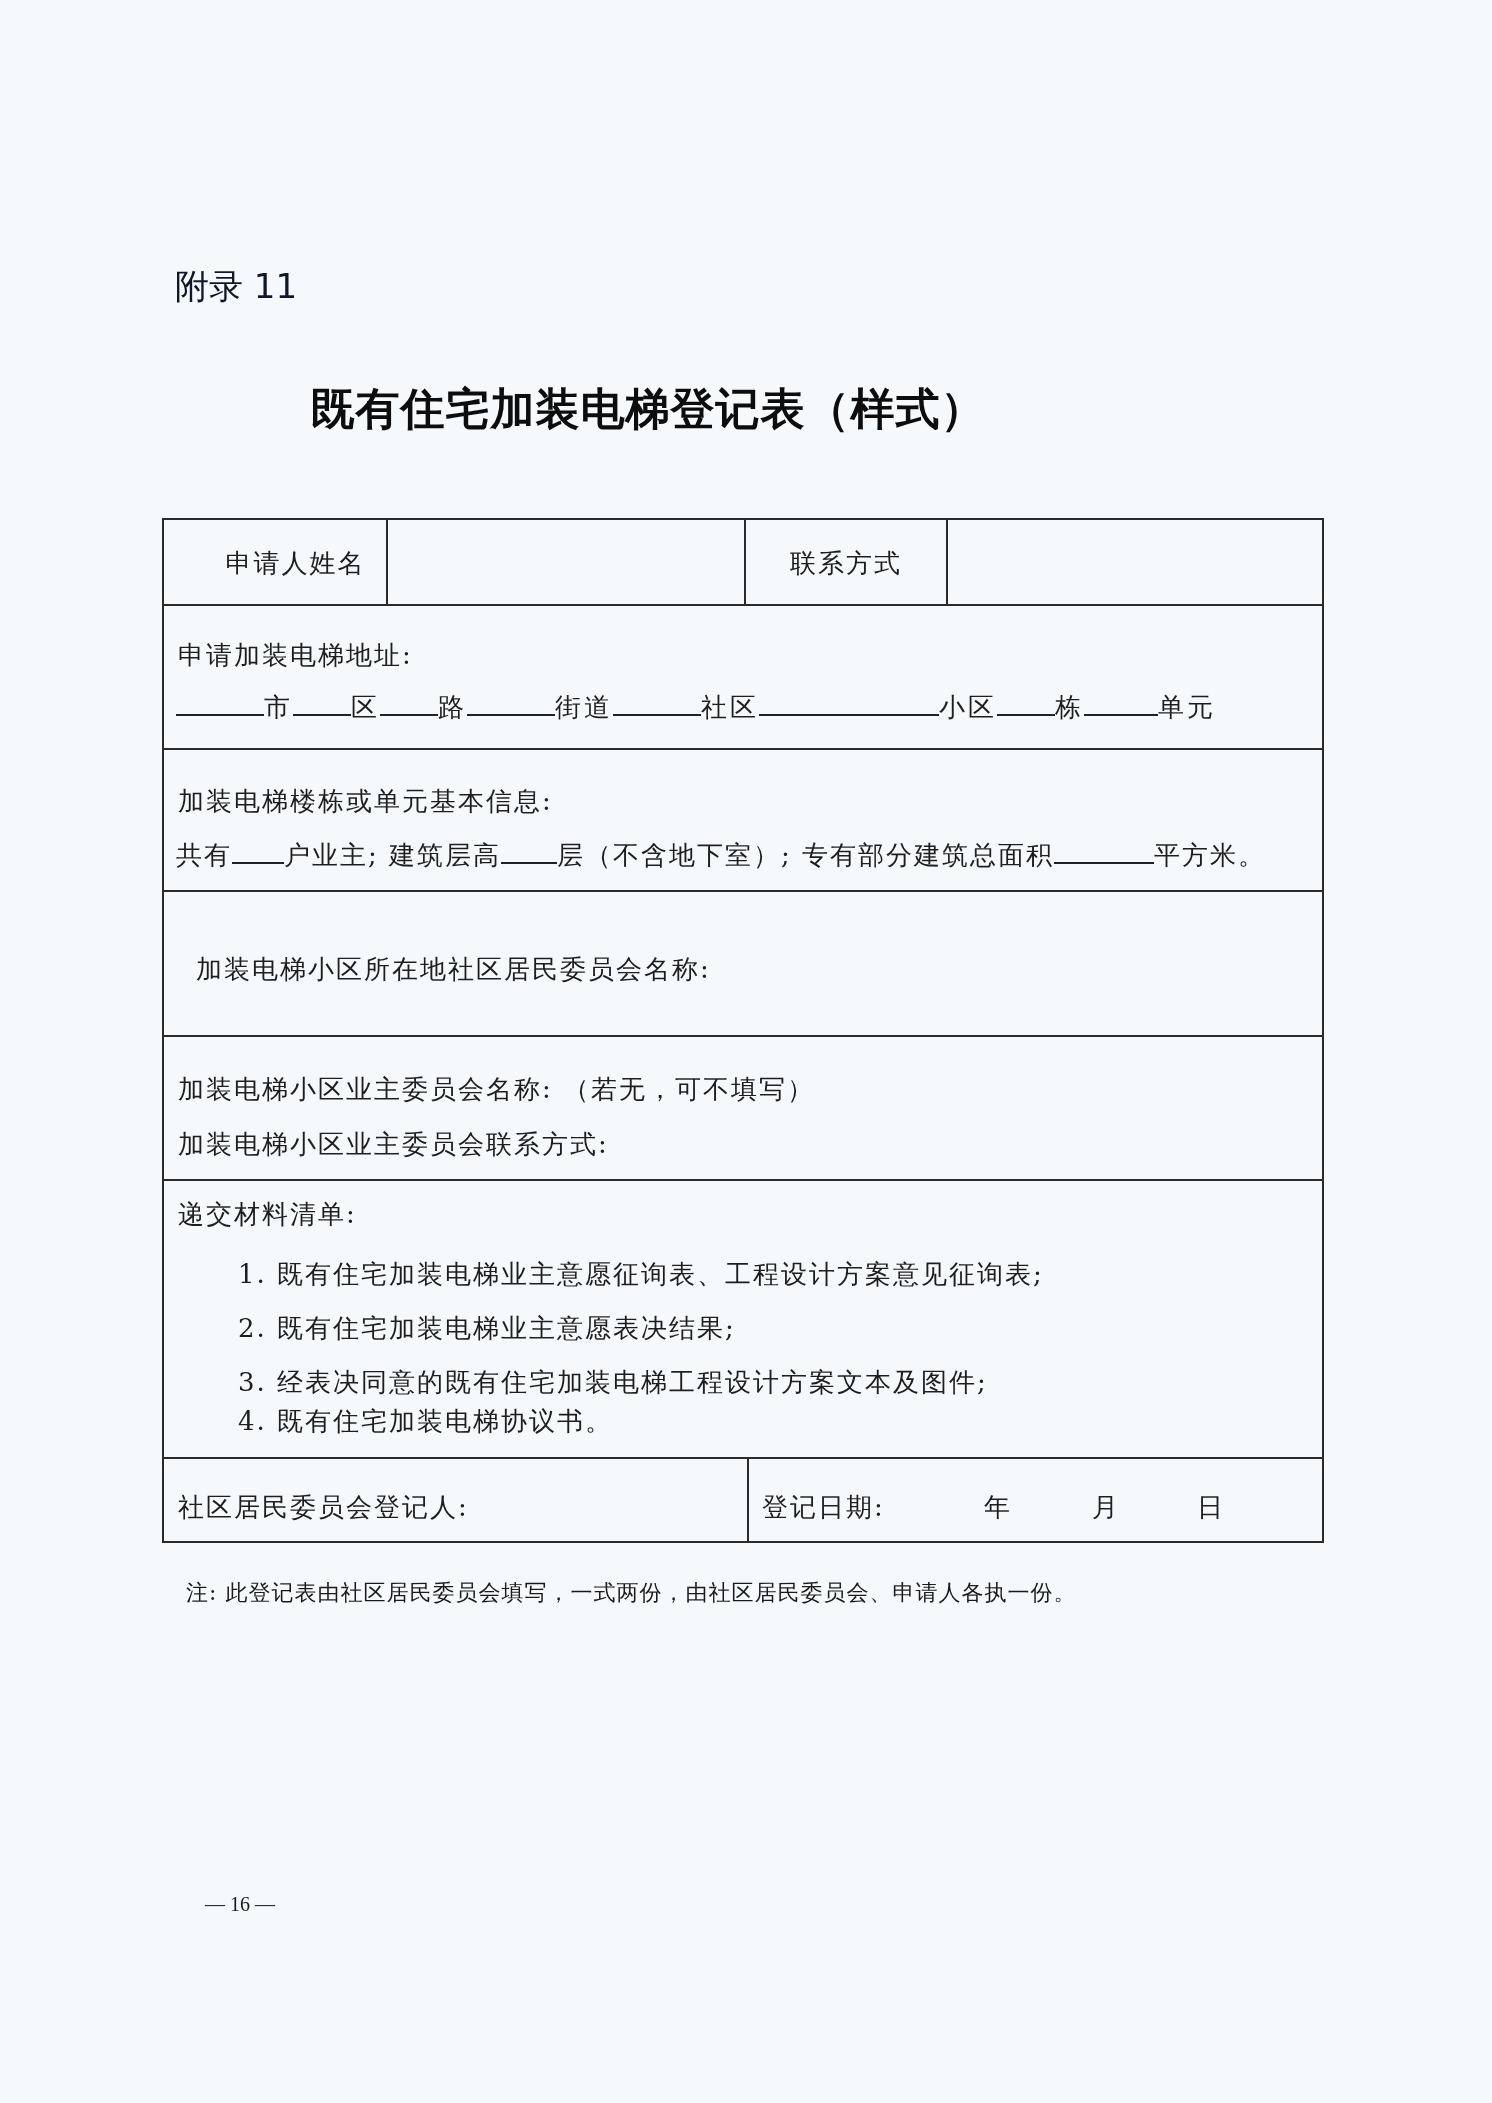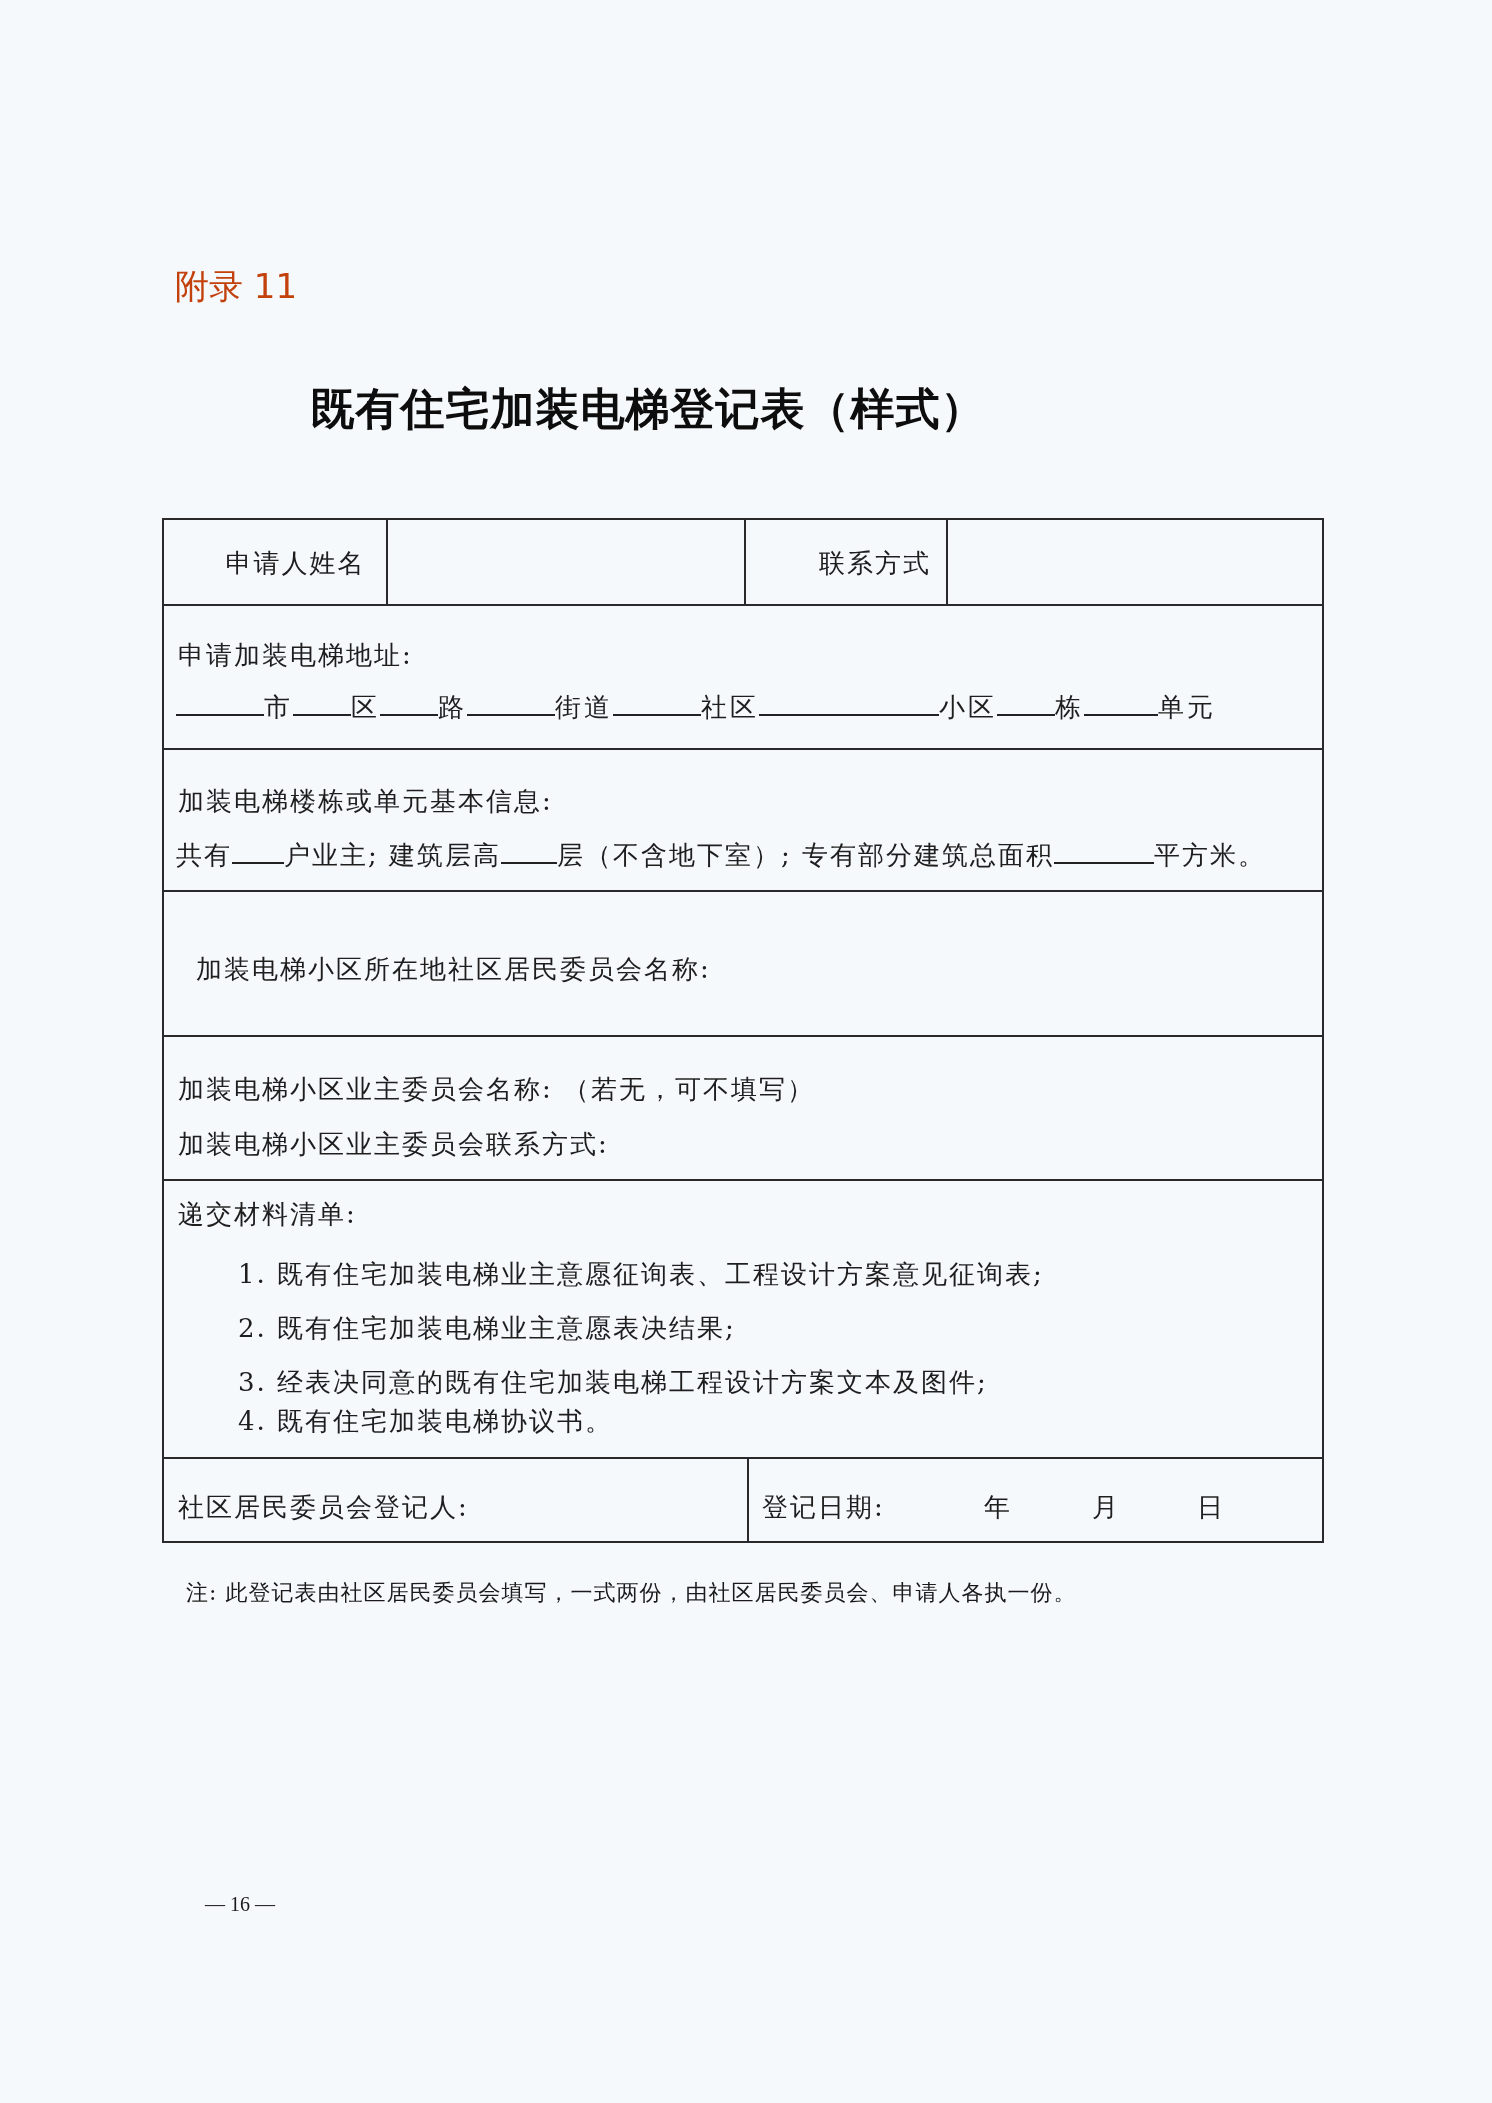--- a/index.html
+++ b/index.html
@@ -6,21 +6,21 @@
   body {
     width: 1492px; height: 2103px; position: relative; overflow: hidden;
     background: #f6f9fc;
     font-family: "DejaVu Serif", "Liberation Serif", serif;
     color: #1a1a1a;
   }
   .abs { position: absolute; }
   #appendix {
     left: 175px; top: 264px;
     font-family: "DejaVu Sans", "Liberation Sans", sans-serif;
-    font-size: 34px; color: #c2410c;
+    font-size: 34px; color: #0f172a;
   }
   #doc-title {
     left: 0; width: 1296px; top: 380px; text-align: center;
     font-family: "DejaVu Sans", "Liberation Sans", sans-serif;
     font-weight: bold; font-size: 44px; color: #0d0d0d; letter-spacing: 1px;
   }
   .table {
     left: 162px; top: 518px; width: 1162px; height: 1025px;
     border: 2px solid #2a2a2a; box-sizing: border-box;
   }
@@ -54,21 +54,21 @@
 <div class="hline" style="top:1457px"></div>
 
 <div class="vline" style="left:386px; top:518px; height:86px"></div>
 <div class="vline" style="left:744px; top:518px; height:86px"></div>
 <div class="vline" style="left:946px; top:518px; height:86px"></div>
 
 <div class="vline" style="left:747px; top:1457px; height:86px"></div>
 
 <div class="cell-text center" style="left:164px; width:263px; top:546px">申请人姓名</div>
 <div class="cell-text" style="left:390px; width:352px; top:546px; height:30px"></div>
-<div class="cell-text center" style="left:775px; width:200px; top:546px">联系方式</div>
+<div class="cell-text center" style="left:746px; width:200px; top:546px">联系方式</div>
 <div class="cell-text" style="left:950px; width:370px; top:546px; height:30px"></div>
 
 <div class="cell-text" style="left:178px; top:638px">申请加装电梯地址:</div>
 <div class="cell-text" style="left:176px; top:690px; letter-spacing:3px">
   <span class="blank" style="width:88px"></span><span>市</span><span class="blank" style="width:58px"></span><span>区</span><span class="blank" style="width:58px"></span><span>路</span><span class="blank" style="width:88px"></span><span>街道</span><span class="blank" style="width:88px"></span><span>社区</span><span class="blank" style="width:180px"></span><span>小区</span><span class="blank" style="width:58px"></span><span>栋</span><span class="blank" style="width:74px"></span><span>单元</span>
 </div>
 
 <div class="cell-text" style="left:178px; top:784px">加装电梯楼栋或单元基本信息:</div>
 <div class="cell-text" style="left:176px; top:838px; letter-spacing:2px">
   <span>共有</span><span class="blank" style="width:52px"></span><span>户业主; 建筑层高</span><span class="blank" style="width:56px"></span><span>层（不含地下室）; 专有部分建筑总面积</span><span class="blank" style="width:100px"></span><span>平方米。</span>

